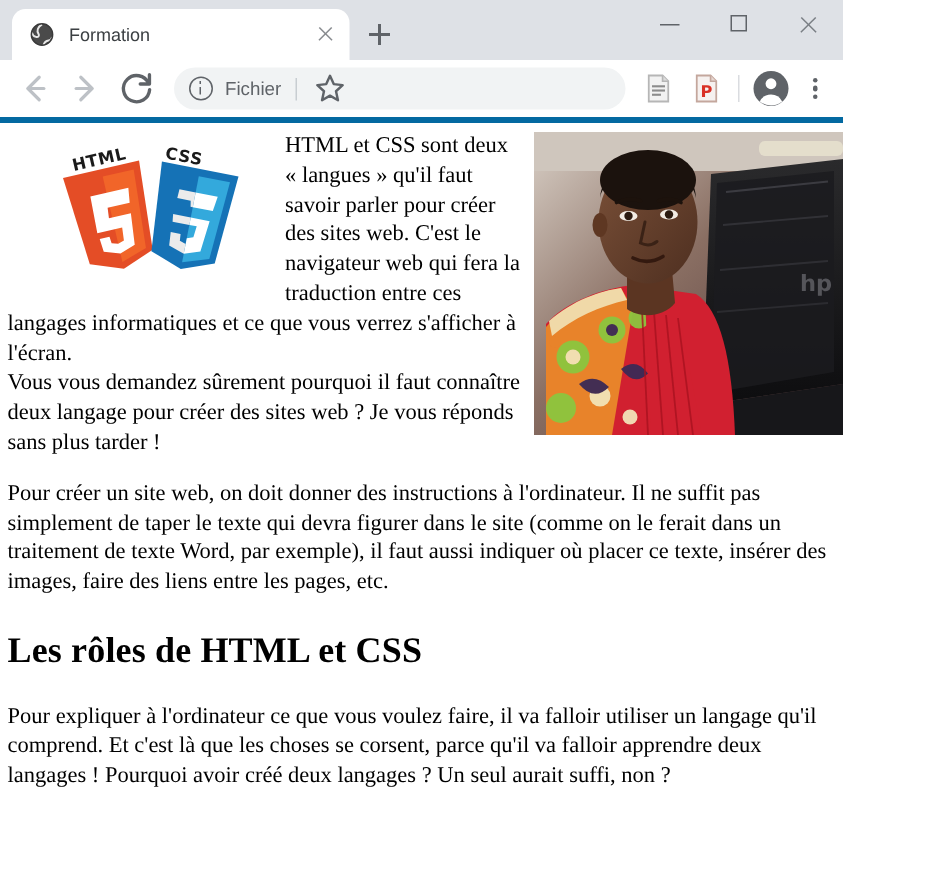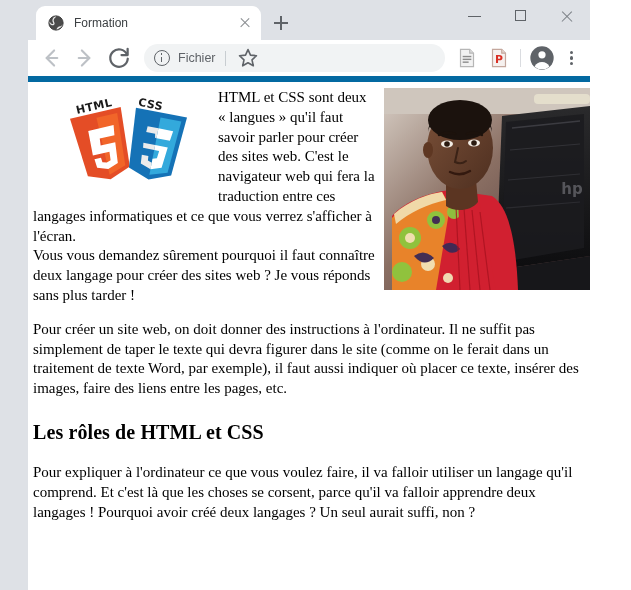--- a/index.html
+++ b/index.html
@@ -14,21 +14,20 @@
     font-family: "Liberation Sans", sans-serif;
   }
 
   
   .browser-window {
     width: 562px;
     height: 590px;
     display: flex;
     flex-direction: column;
     background: #dee1e6;
-    padding-left: 28px;
   }
   .tabstrip {
     height: 40px;
     background: #dee1e6;
     display: flex;
     align-items: flex-end;
     position: relative;
     flex: 0 0 auto;
   }
   .tab {
@@ -131,21 +130,21 @@
 
   
   .toolbar {
     height: 42px;
     background: #ffffff;
     display: flex;
     align-items: center;
     padding: 0 6px;
     box-sizing: border-box;
     flex: 0 0 auto;
-    border-bottom: 6px solid #0369a1;
+    border-bottom: 4px solid #0369a1;
   }
   .navbtn {
     width: 30px;
     height: 30px;
     margin: 0 2px;
     position: relative;
     flex: 0 0 30px;
   }
   .omnibox {
     flex: 1 1 auto;
@@ -273,21 +272,21 @@
   .para {
     margin: 0 0 0 0;
     padding: 0 4px 0 5px;
     text-align: left;
   }
   .para.p1 { padding-top: 6px; }
   .spacer-sm { height: 14px; }
   .heading {
     font-family: "Liberation Serif", serif;
     font-weight: bold;
-    font-size: 20px;
+    font-size: 24px;
     margin: 0;
     padding: 0 5px;
     letter-spacing: .1px;
   }
   .spacer-head-top { height: 20px; }
   .spacer-head-bot { height: 18px; }
 
   
   .shield {
     position: absolute;

